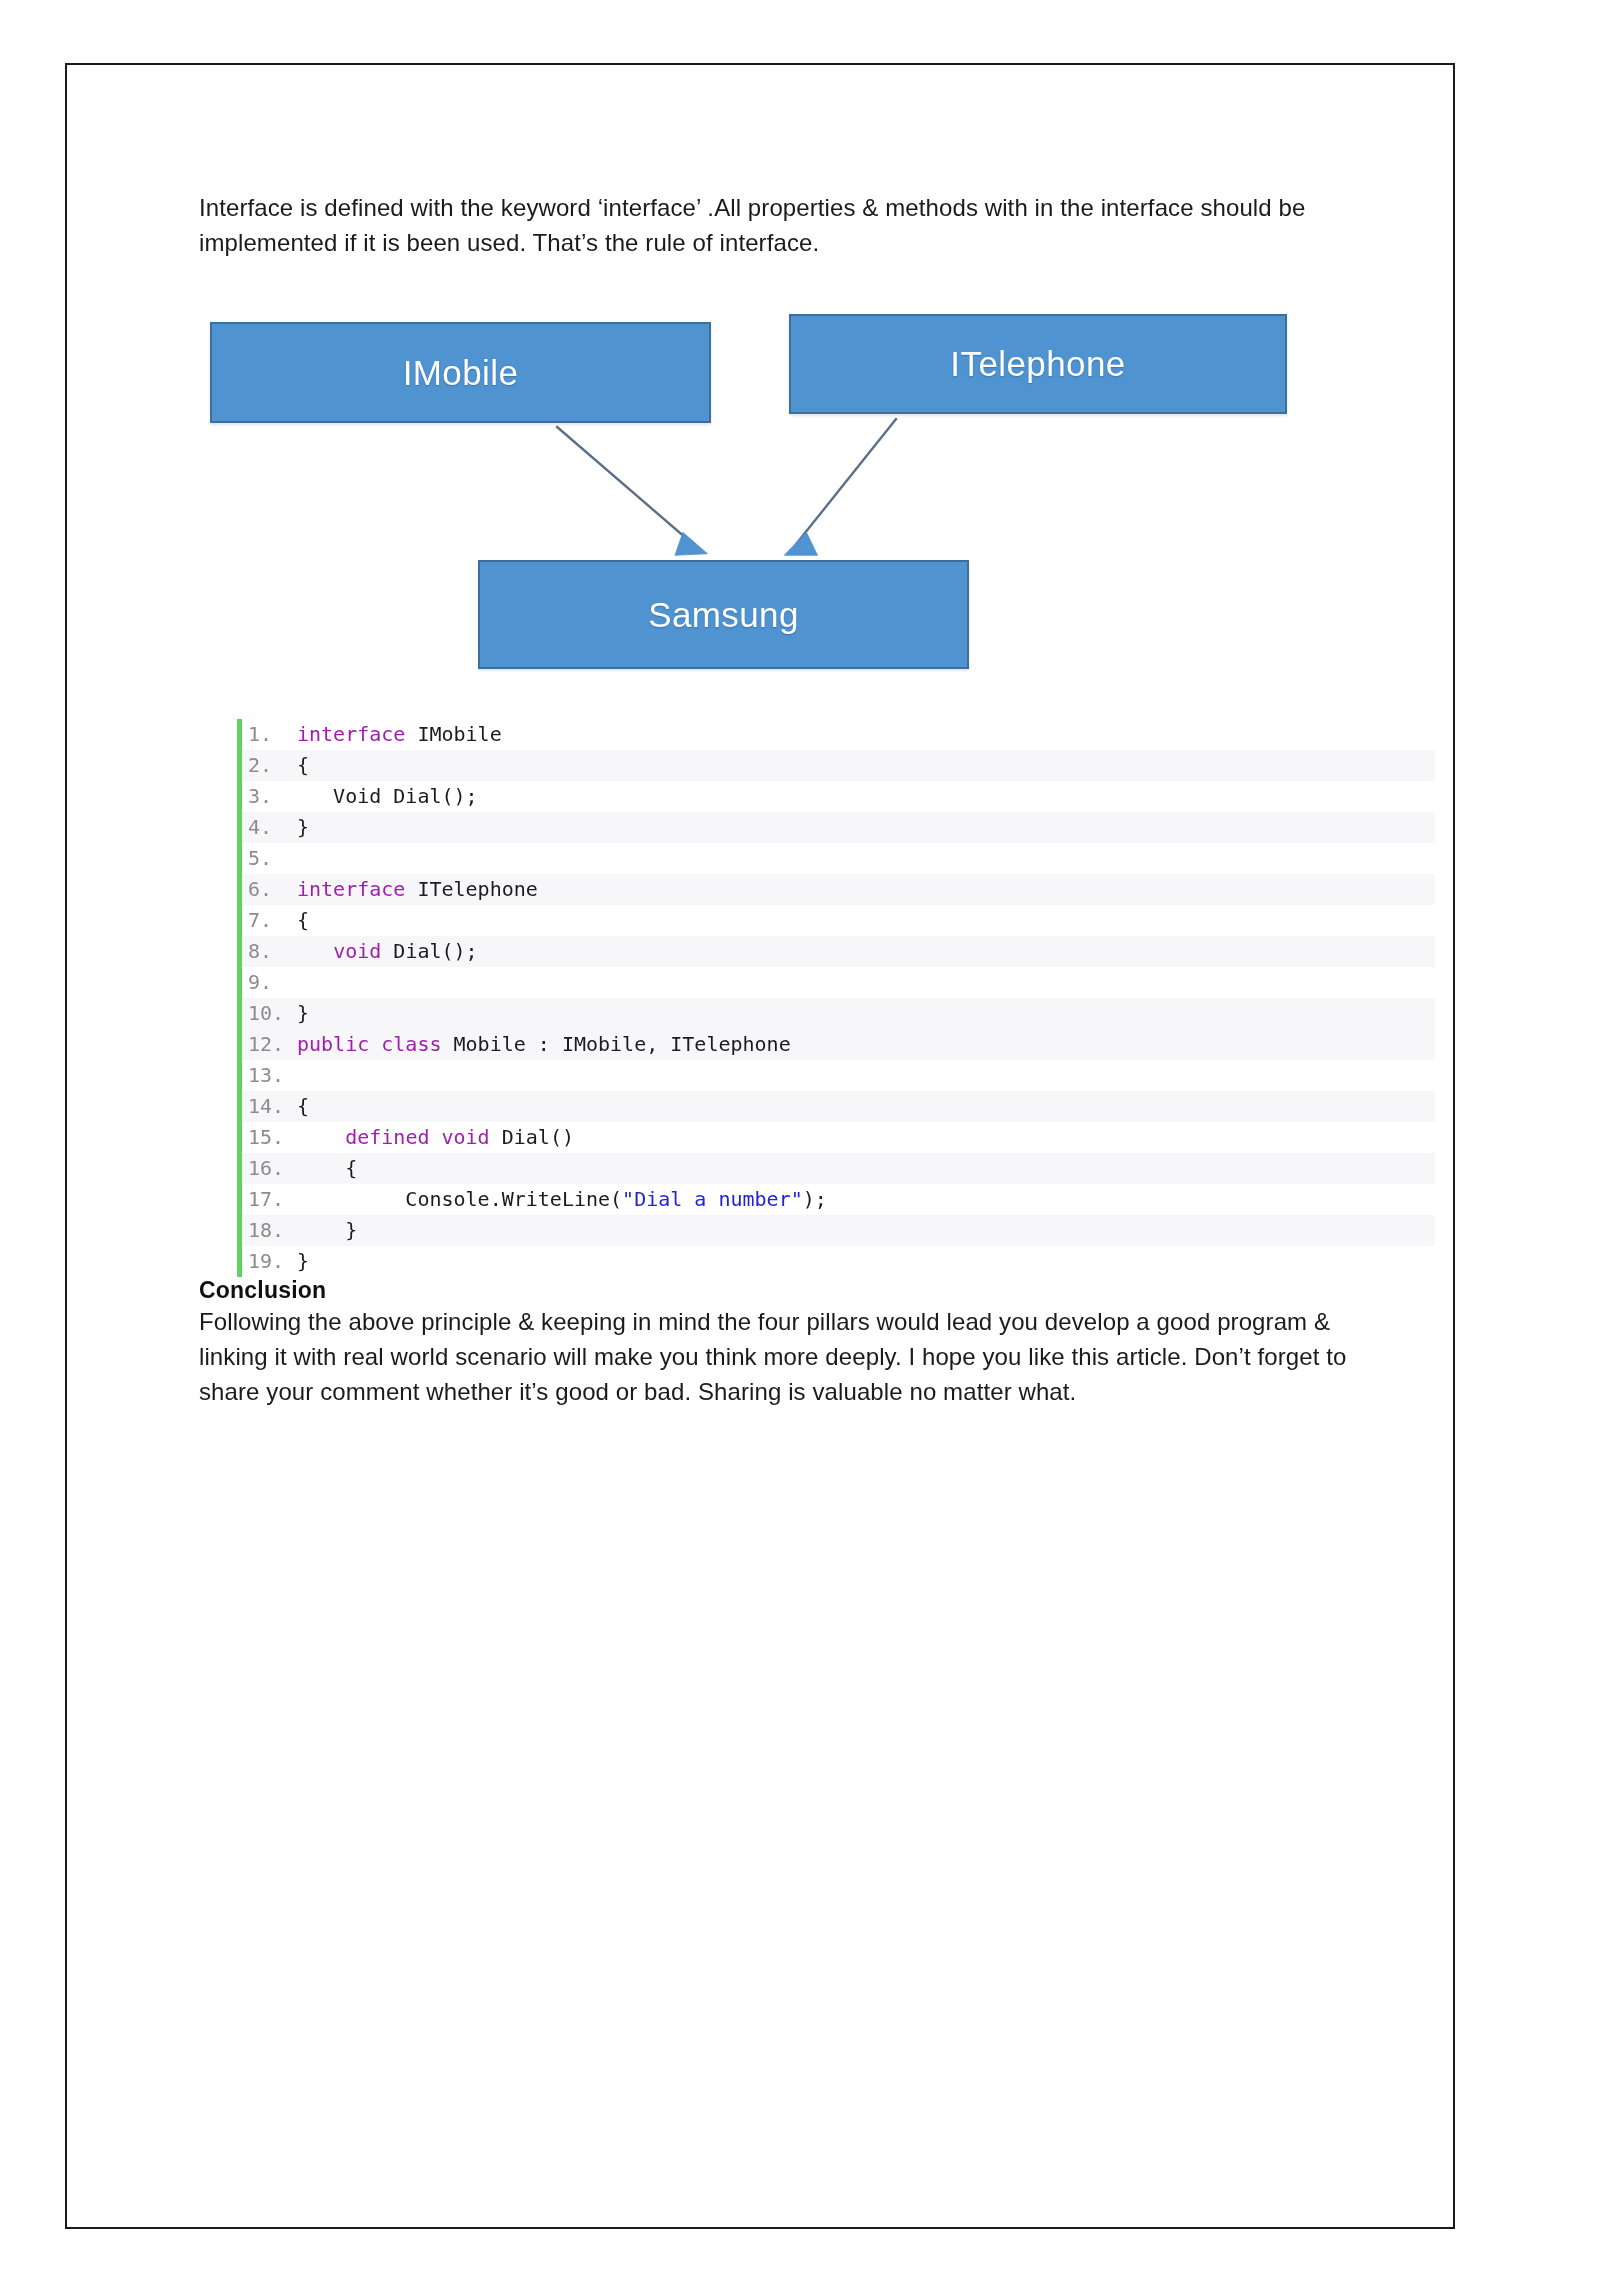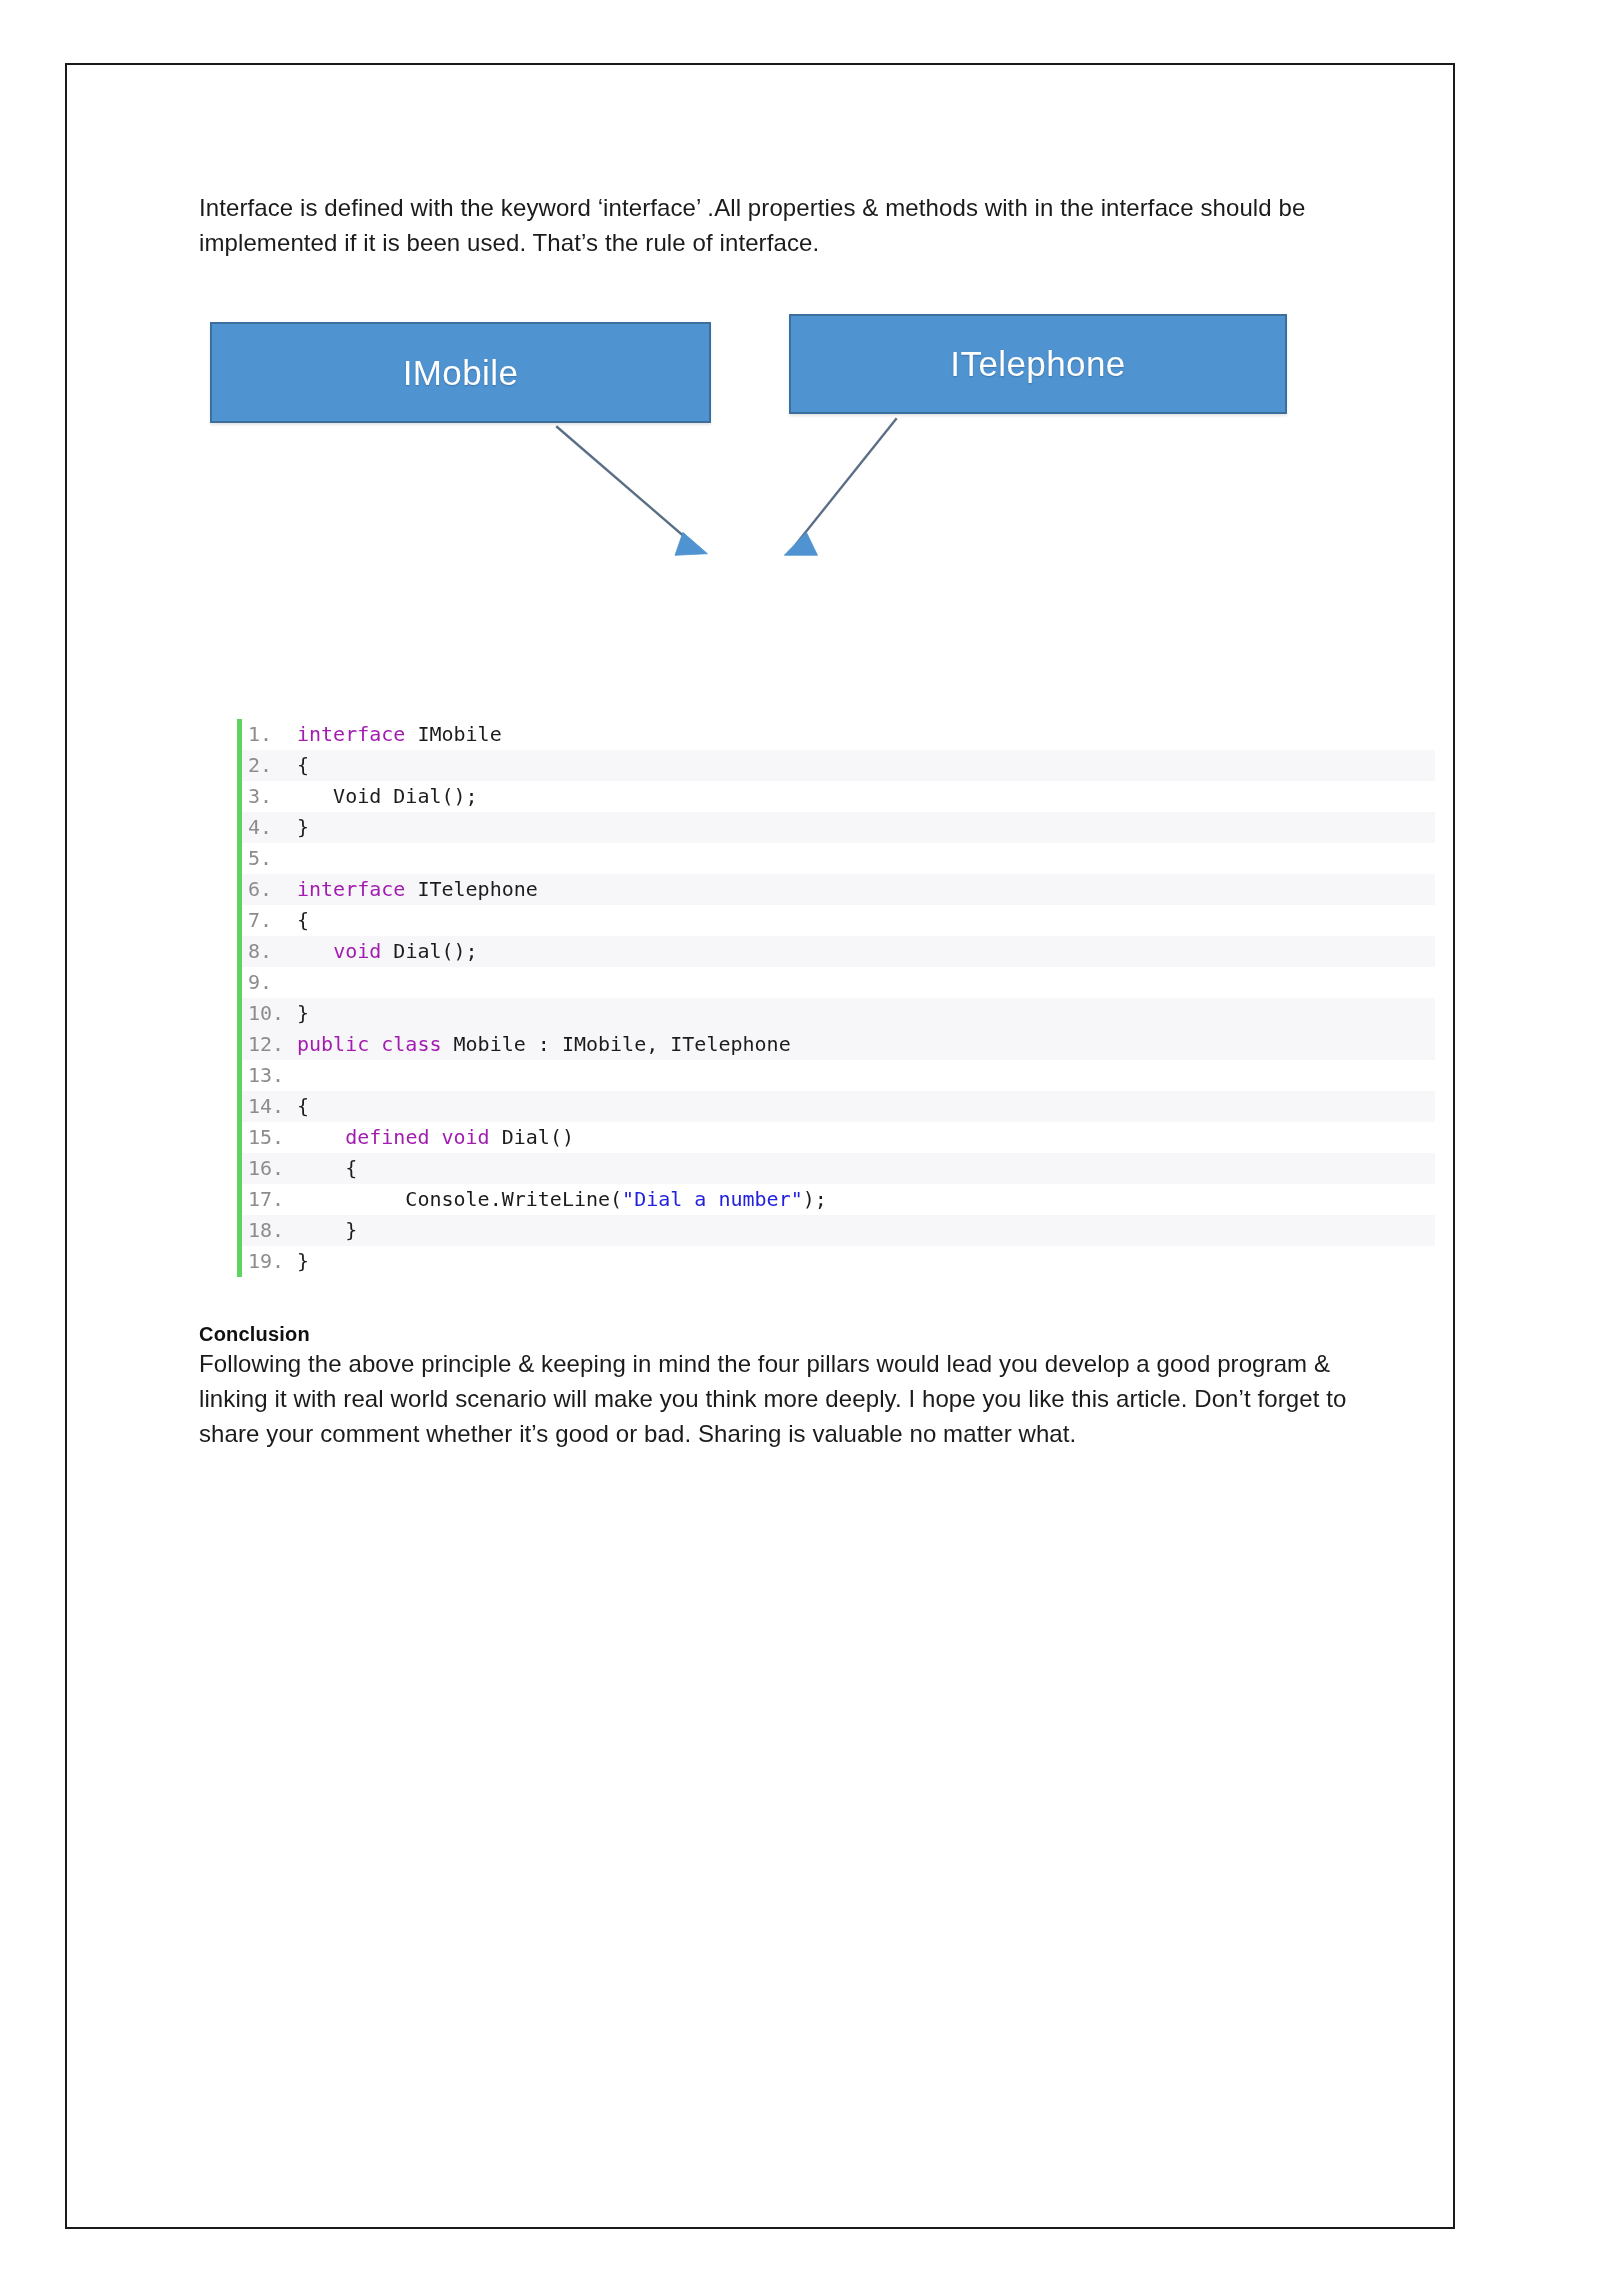--- a/index.html
+++ b/index.html
@@ -122,23 +122,22 @@
   .code-text {
     color: #1c1c1c;
     font-family: "DejaVu Sans Mono", "Liberation Mono", monospace;
     white-space: pre;
   }
   .kw  { color: #a21caf; font-weight: normal; }
   .str { color: #2222dd; }
 
   
   #conclusion-heading {
-    margin-top: 46px;
-    font-family: "Liberation Sans", sans-serif;
-    font-size: 20px;
+    font-family: "Liberation Sans", sans-serif;
+    font-size: 23px;
     font-weight: bold;
     color: #101010;
     letter-spacing: 0.2px;
   }
   #conclusion-paragraph {
     width: 1205px;
   }
 </style>
 </head>
 <body>
@@ -160,20 +159,23 @@
       </svg>
 
       <div class="node-box" id="node-imobile">
         <span class="node-label">IMobile</span>
       </div>
 
       <div class="node-box" id="node-itelephone">
         <span class="node-label">ITelephone</span>
       </div>
 
+      <div class="node-box" id="node-samsung">
+        <span class="node-label">Samsung</span>
+      </div>
     </div>
 
     <div id="code-block">
       <div id="code-gutter-bar"></div>
       <div id="code-lines">
           <div class="code-line"><span class="ln">1.</span><span class="code-text"><span class="kw">interface</span><span> IMobile</span></span></div>
           <div class="code-line stripe"><span class="ln">2.</span><span class="code-text"><span>{</span></span></div>
           <div class="code-line"><span class="ln">3.</span><span class="code-text"><span>   Void Dial();</span></span></div>
           <div class="code-line stripe"><span class="ln">4.</span><span class="code-text"><span>}</span></span></div>
           <div class="code-line"><span class="ln">5.</span><span class="code-text"><span></span></span></div>

